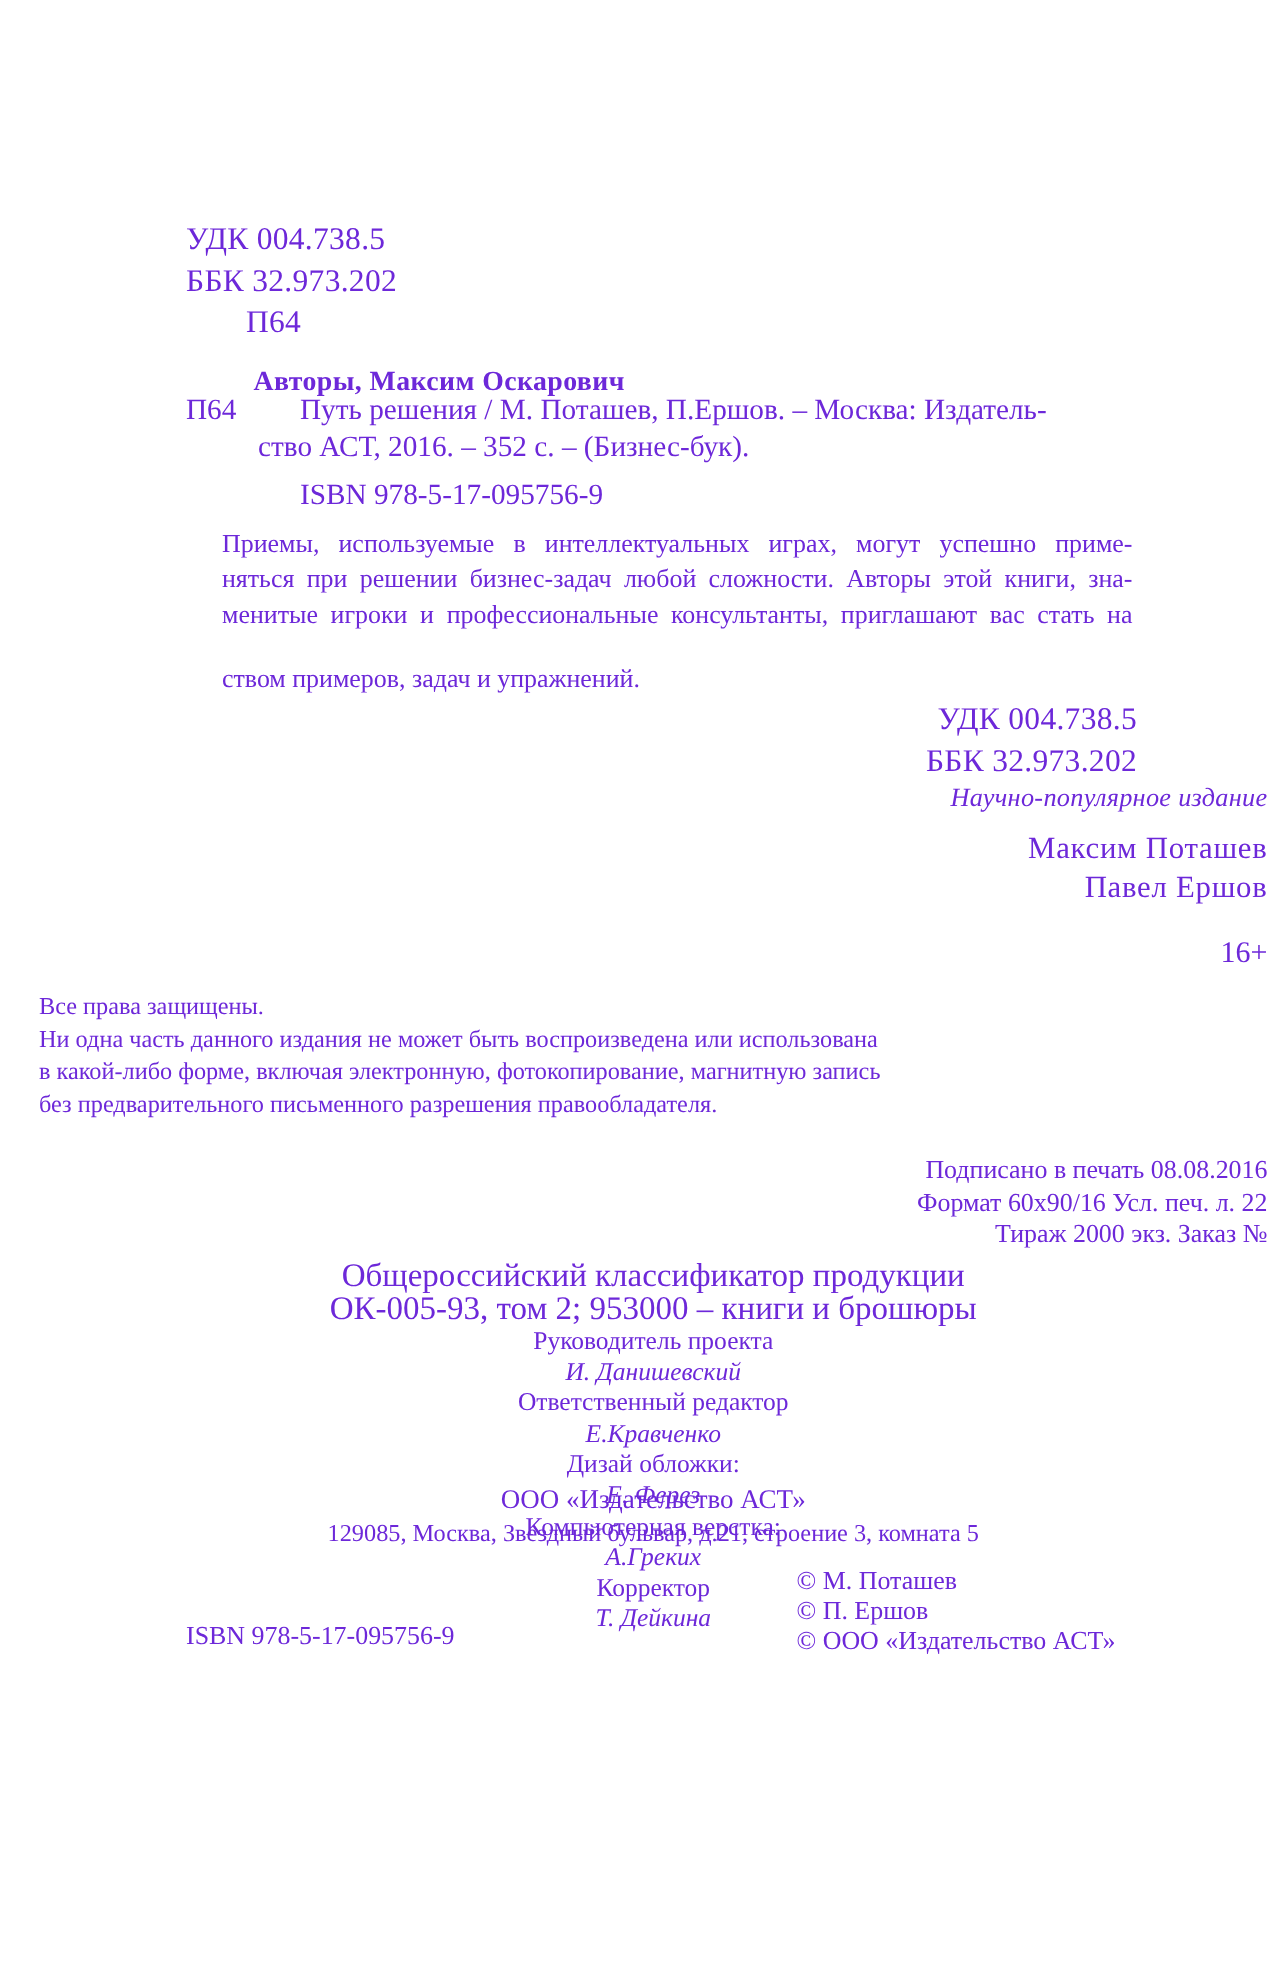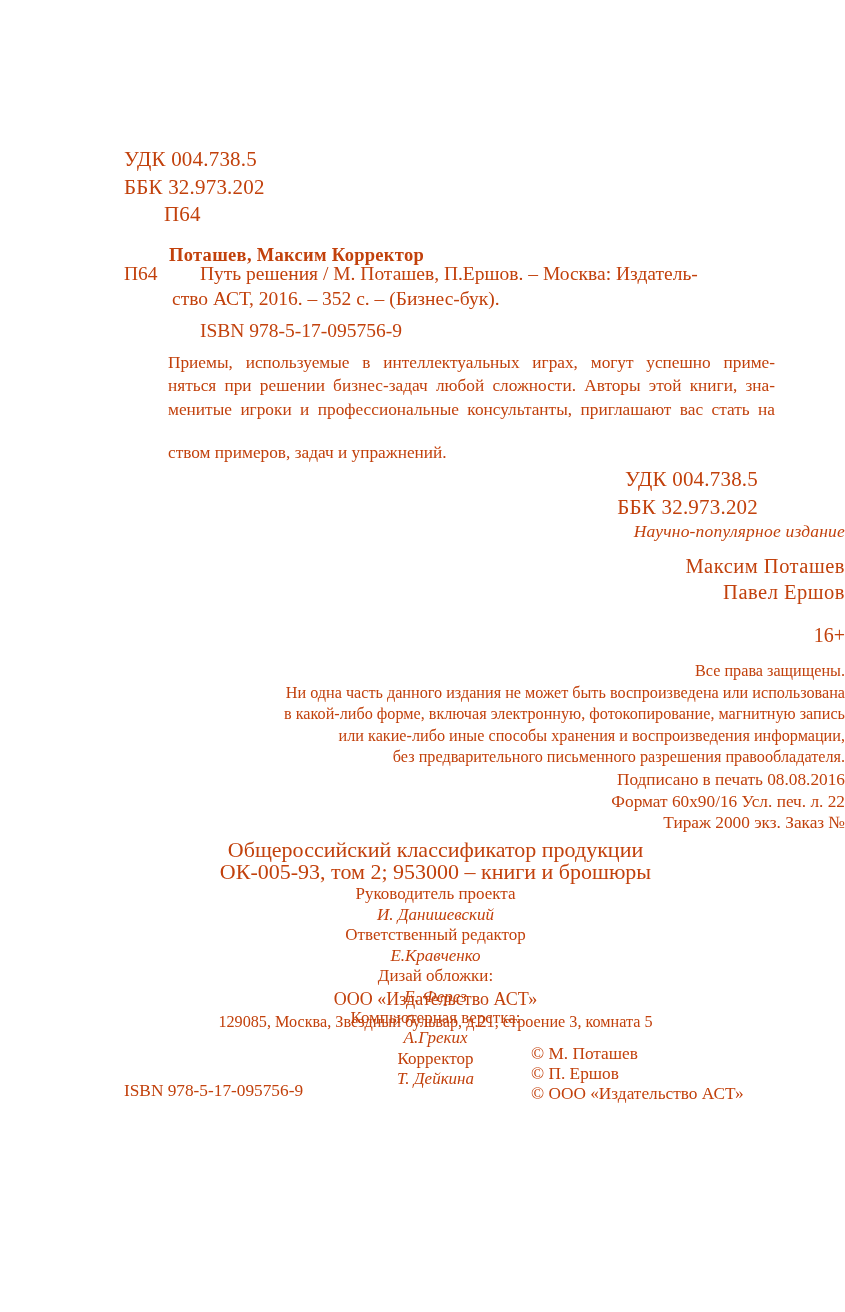--- a/index.html
+++ b/index.html
@@ -6,21 +6,21 @@
   html, body {
     margin: 0;
     padding: 0;
     background: #ffffff;
   }
   .page {
     position: relative;
     width: 845px;
     height: 1312px;
     background: #ffffff;
-    color: #c2410c;
+    color: #6d28d9;
     font-family: "Liberation Serif", "DejaVu Serif", serif;
     overflow: hidden;
   }
 
   
   .blk { position: absolute; }
   .it { font-style: italic; }
 
   
   .codes-top {
@@ -64,21 +64,21 @@
   .biblio-body .ln1 { display: block; }
   .biblio-body .ln2 { display: block; margin-left: -28px; }
   .isbn-inner {
     margin-top: 7px;
     margin-left: 76px;
     font-size: 19.5px;
   }
 
   
   .annot {
-    left: 168px;
+    left: 148px;
     top: 351px;
     width: 607px;
     font-size: 17.3px;
     line-height: 23.4px;
     text-align: justify;
   }
   .annot p { margin: 0; }
   .annot .l { display: block; margin-top: 20px; }
   .annot .j {
     display: block;
@@ -127,21 +127,21 @@
     font-size: 20px;
     margin-top: 19px;
     margin-left: 18px;
   }
 
   
   .rights {
     left: 0;
     right: 0;
     top: 661px;
-    text-align: right;
+    text-align: left;
     font-size: 16.2px;
     line-height: 21.6px;
     margin-left: 26px;
   }
   .rights span { display: block; }
 
   
   .printdata {
     left: 0;
     right: 0;
@@ -208,21 +208,21 @@
 <body>
 
 <div class="page">
 
   <div class="blk codes-top">
     <div>УДК 004.738.5</div>
     <div>ББК 32.973.202</div>
     <div class="code-indent">П64</div>
   </div>
 
-  <div class="blk author-head">Поташев, Максим Корректор</div>
+  <div class="blk author-head">Авторы, Максим Оскарович</div>
 
   <div class="blk biblio">
     <div class="biblio-row">
       <div class="biblio-sig">П64</div>
       <div class="biblio-body">
         <span class="ln1">Путь решения / М. Поташев, П.Ершов. – Москва: Издатель-</span>
         <span class="ln2">ство АСТ, 2016. – 352 с. – (Бизнес-бук).</span>
       </div>
     </div>
     <div class="isbn-inner">ISBN 978-5-17-095756-9</div>
@@ -246,21 +246,20 @@
     <div class="kind">Научно-популярное издание</div>
     <div class="auth">Максим Поташев</div>
     <div class="auth" style="margin-top:0">Павел Ершов</div>
     <div class="age">16+</div>
   </div>
 
   <div class="blk rights">
     <span>Все права защищены.</span>
     <span>Ни одна часть данного издания не может быть воспроизведена или использована</span>
     <span>в какой-либо форме, включая электронную, фотокопирование, магнитную запись</span>
-    <span>или какие-либо иные способы хранения и воспроизведения информации,</span>
     <span>без предварительного письменного разрешения правообладателя.</span>
   </div>
 
   <div class="blk printdata">
     <span>Подписано в печать 08.08.2016</span>
     <span>Формат 60х90/16 Усл. печ. л. 22</span>
     <span>Тираж 2000 экз. Заказ №</span>
   </div>
 
   <div class="blk classifier">

